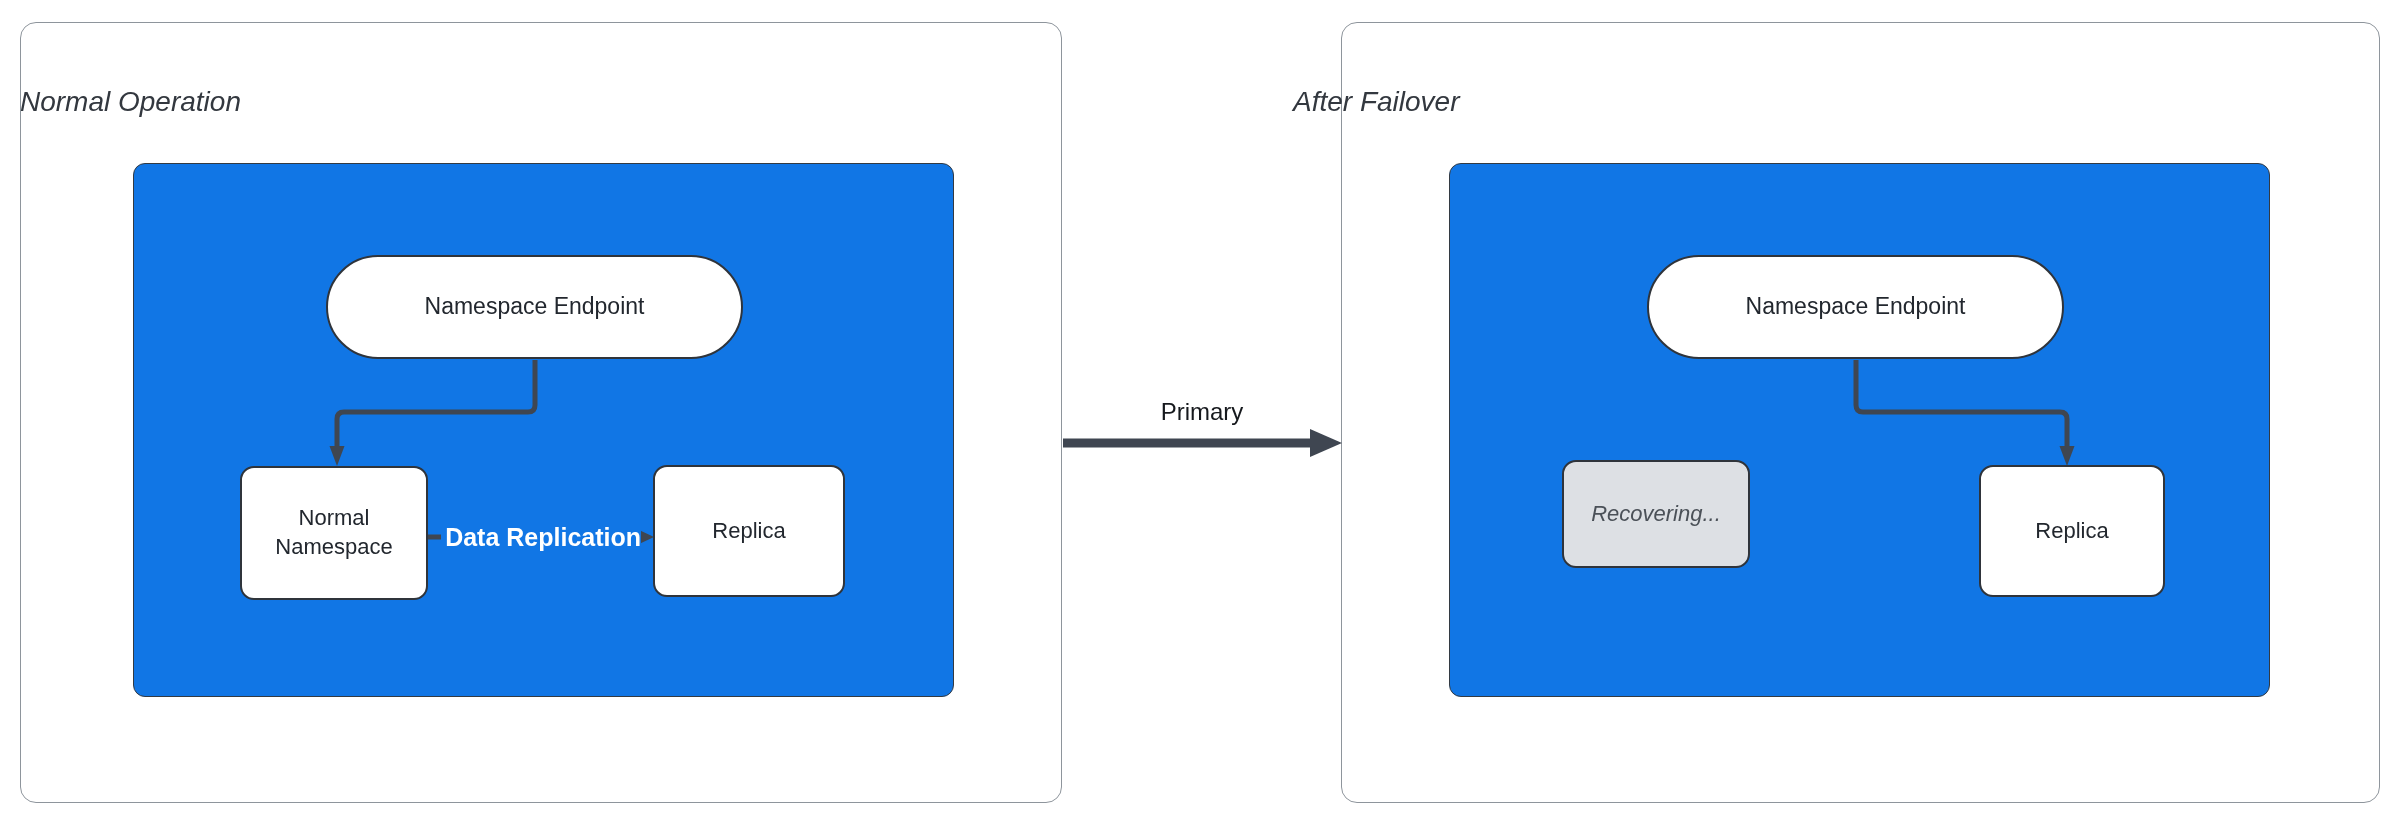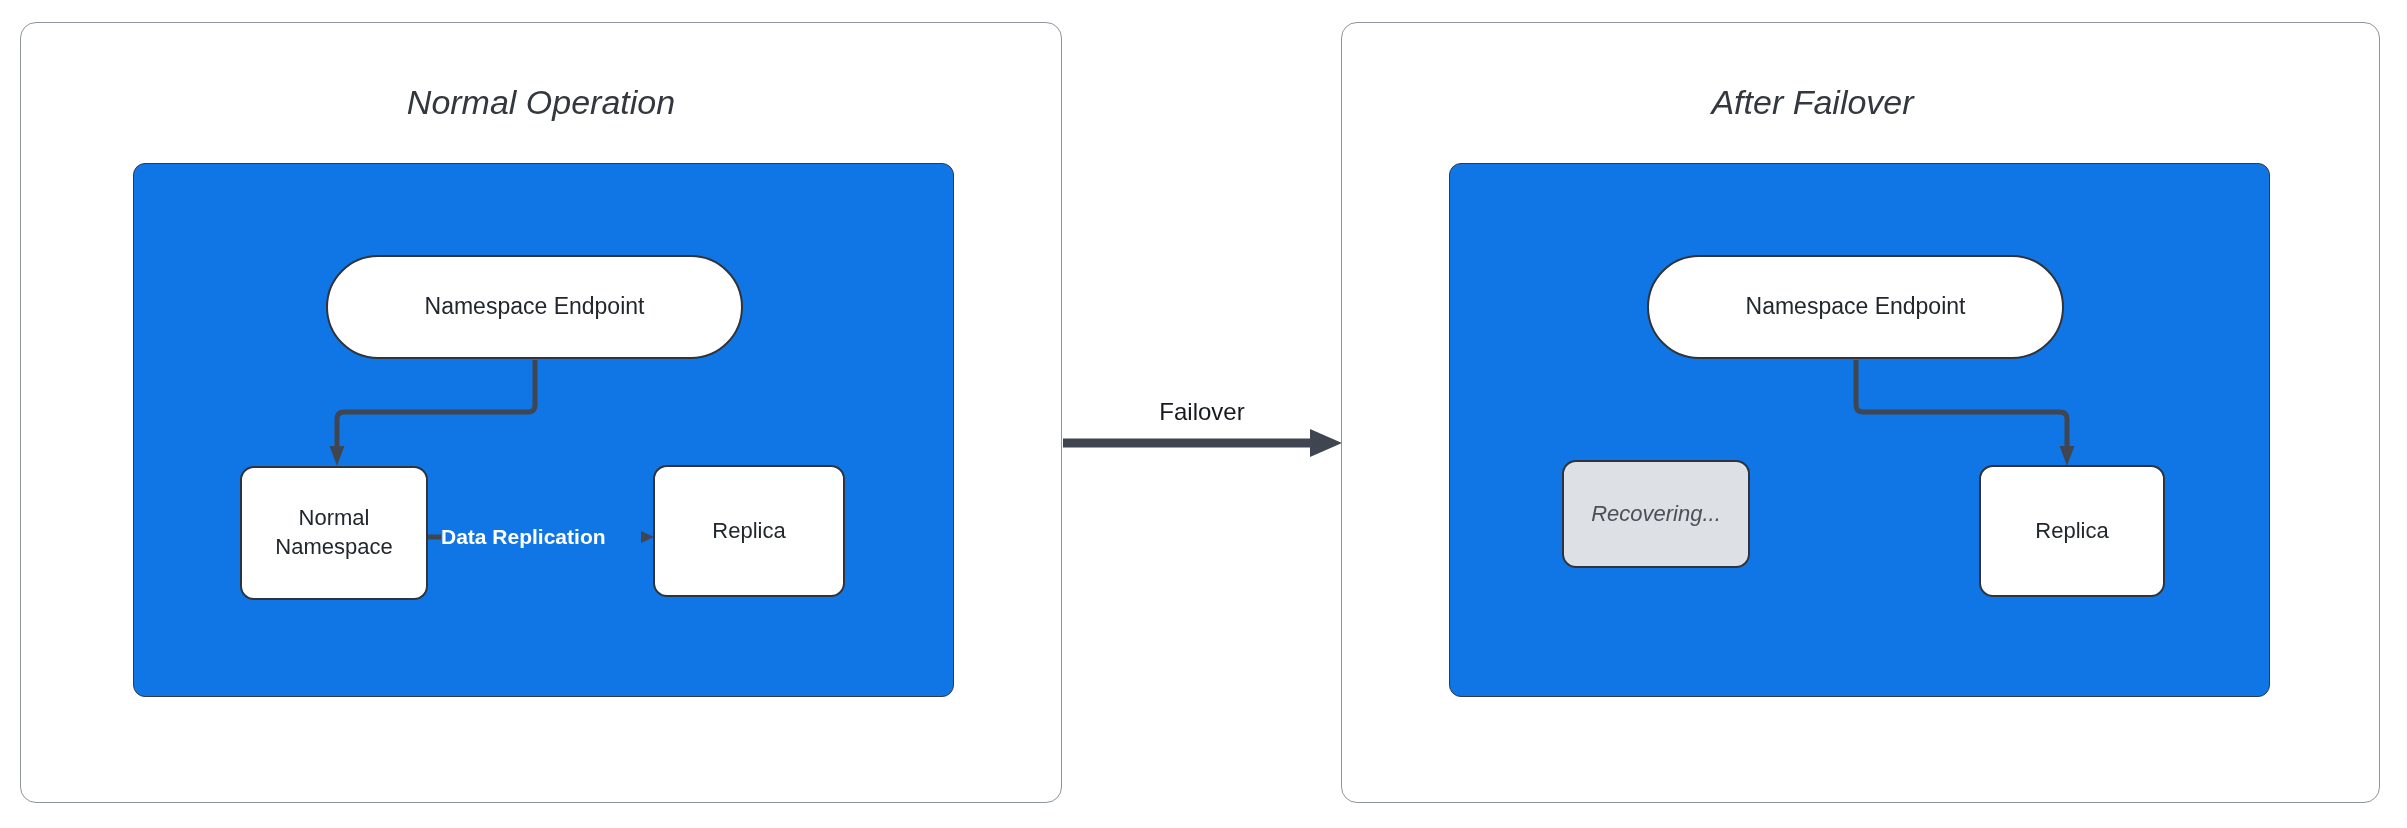--- a/index.html
+++ b/index.html
@@ -13,23 +13,23 @@
   }
   .abs { position: absolute; box-sizing: border-box; }
 
   .panel {
     background: #ffffff;
     border: 1.5px solid var(--panel-border, #8e959c);
     border-radius: 16px;
   }
   .panel-title {
     font-style: italic;
-    font-size: 34px;
+    font-size: 28px;
     color: var(--title-color, #33383f);
-    text-align: center;
+    text-align: left;
     line-height: 32px;
   }
   .cluster {
     background: var(--accent-blue, #1176e5);
     border: 1px solid #333a42;
     border-radius: 12px;
   }
   .node {
     background: #ffffff;
     border: 2px solid var(--node-border, #2f343b);
@@ -46,25 +46,25 @@
   .pill {
     border-radius: 52px;
     font-size: 23px;
   }
   .node-recovering {
     background: var(--recovering-fill, #dde0e4);
     color: var(--recovering-text, #4b5158);
     font-style: italic;
   }
   .edge-label {
-    font-size: 21px;
+    font-size: 25px;
     font-weight: bold;
     color: var(--edge-label-color, #ffffff);
     background: var(--accent-blue, #1176e5);
-    text-align: left;
+    text-align: right;
     line-height: 26px;
   }
   .transition-label {
     font-size: 24px;
     color: #16191d;
     text-align: center;
     line-height: 28px;
     background: #ffffff;
   }
   svg.edges { position: absolute; left: 0; top: 0; pointer-events: none; }
@@ -112,21 +112,21 @@
     <span>Namespace Endpoint</span>
   </div>
   <div class="abs node" style="left:240px; top:466px; width:188px; height:134px;">
     <span>Normal Namespace</span>
   </div>
   <div class="abs node" style="left:653px; top:465px; width:192px; height:132px;">
     <span>Replica</span>
   </div>
   <div class="abs edge-label" style="left:441px; top:524px; width:200px; height:26px;">Data Replication</div>
 
-  <div class="abs transition-label" style="left:1112px; top:398px; width:180px; height:28px;">Failover</div>
+  <div class="abs transition-label" style="left:1112px; top:398px; width:180px; height:28px;">Primary</div>
 
   <div class="abs node pill" style="left:1647px; top:255px; width:417px; height:104px;">
     <span>Namespace Endpoint</span>
   </div>
   <div class="abs node node-recovering" style="left:1562px; top:460px; width:188px; height:108px;">
     <span>Recovering...</span>
   </div>
   <div class="abs node" style="left:1979px; top:465px; width:186px; height:132px;">
     <span>Replica</span>
   </div>

